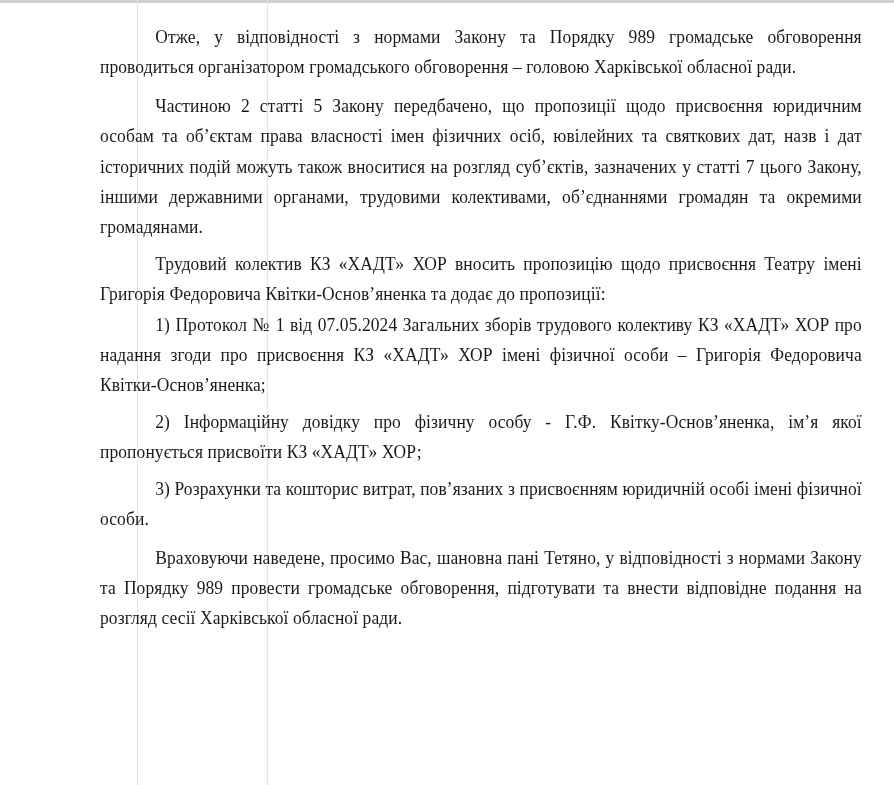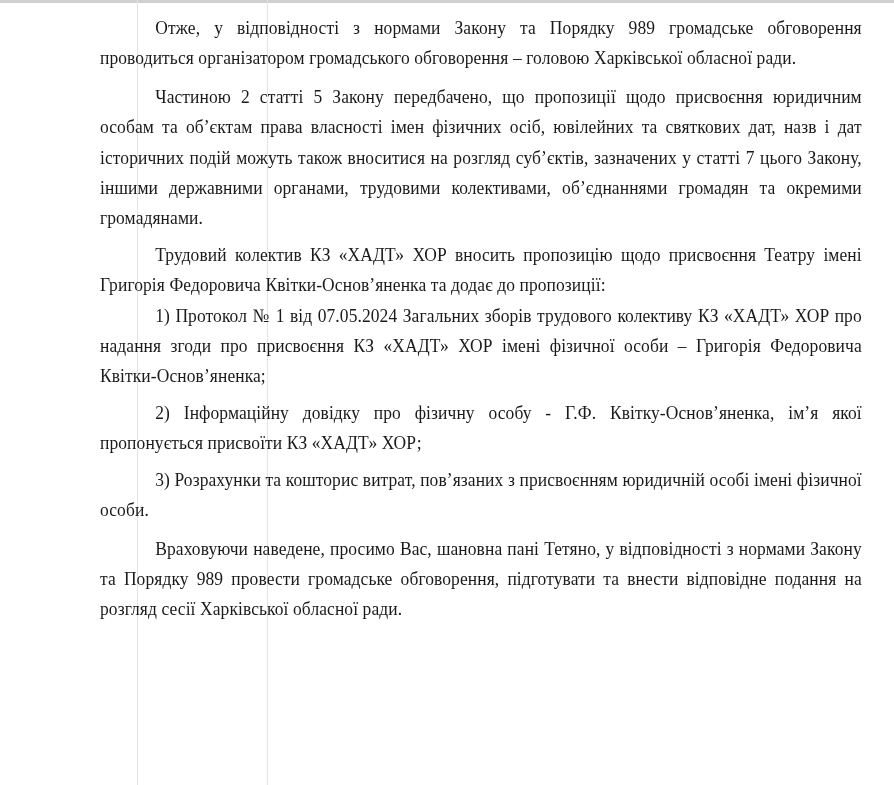--- a/index.html
+++ b/index.html
@@ -24,21 +24,21 @@
   .scan-line {
     position: absolute;
     top: 0;
     width: 1px;
     height: 785px;
     background: #e4e4e4;
   }
   .page {
     position: absolute;
     left: 100px;
-    top: 13px;
+    top: 22px;
     width: 762px;
   }
   .para {
     margin: 0;
     font-size: 19px;
     line-height: 30.4px;
     text-align: justify;
     text-indent: 60px;
     transform: scaleX(0.92);
     transform-origin: left top;

